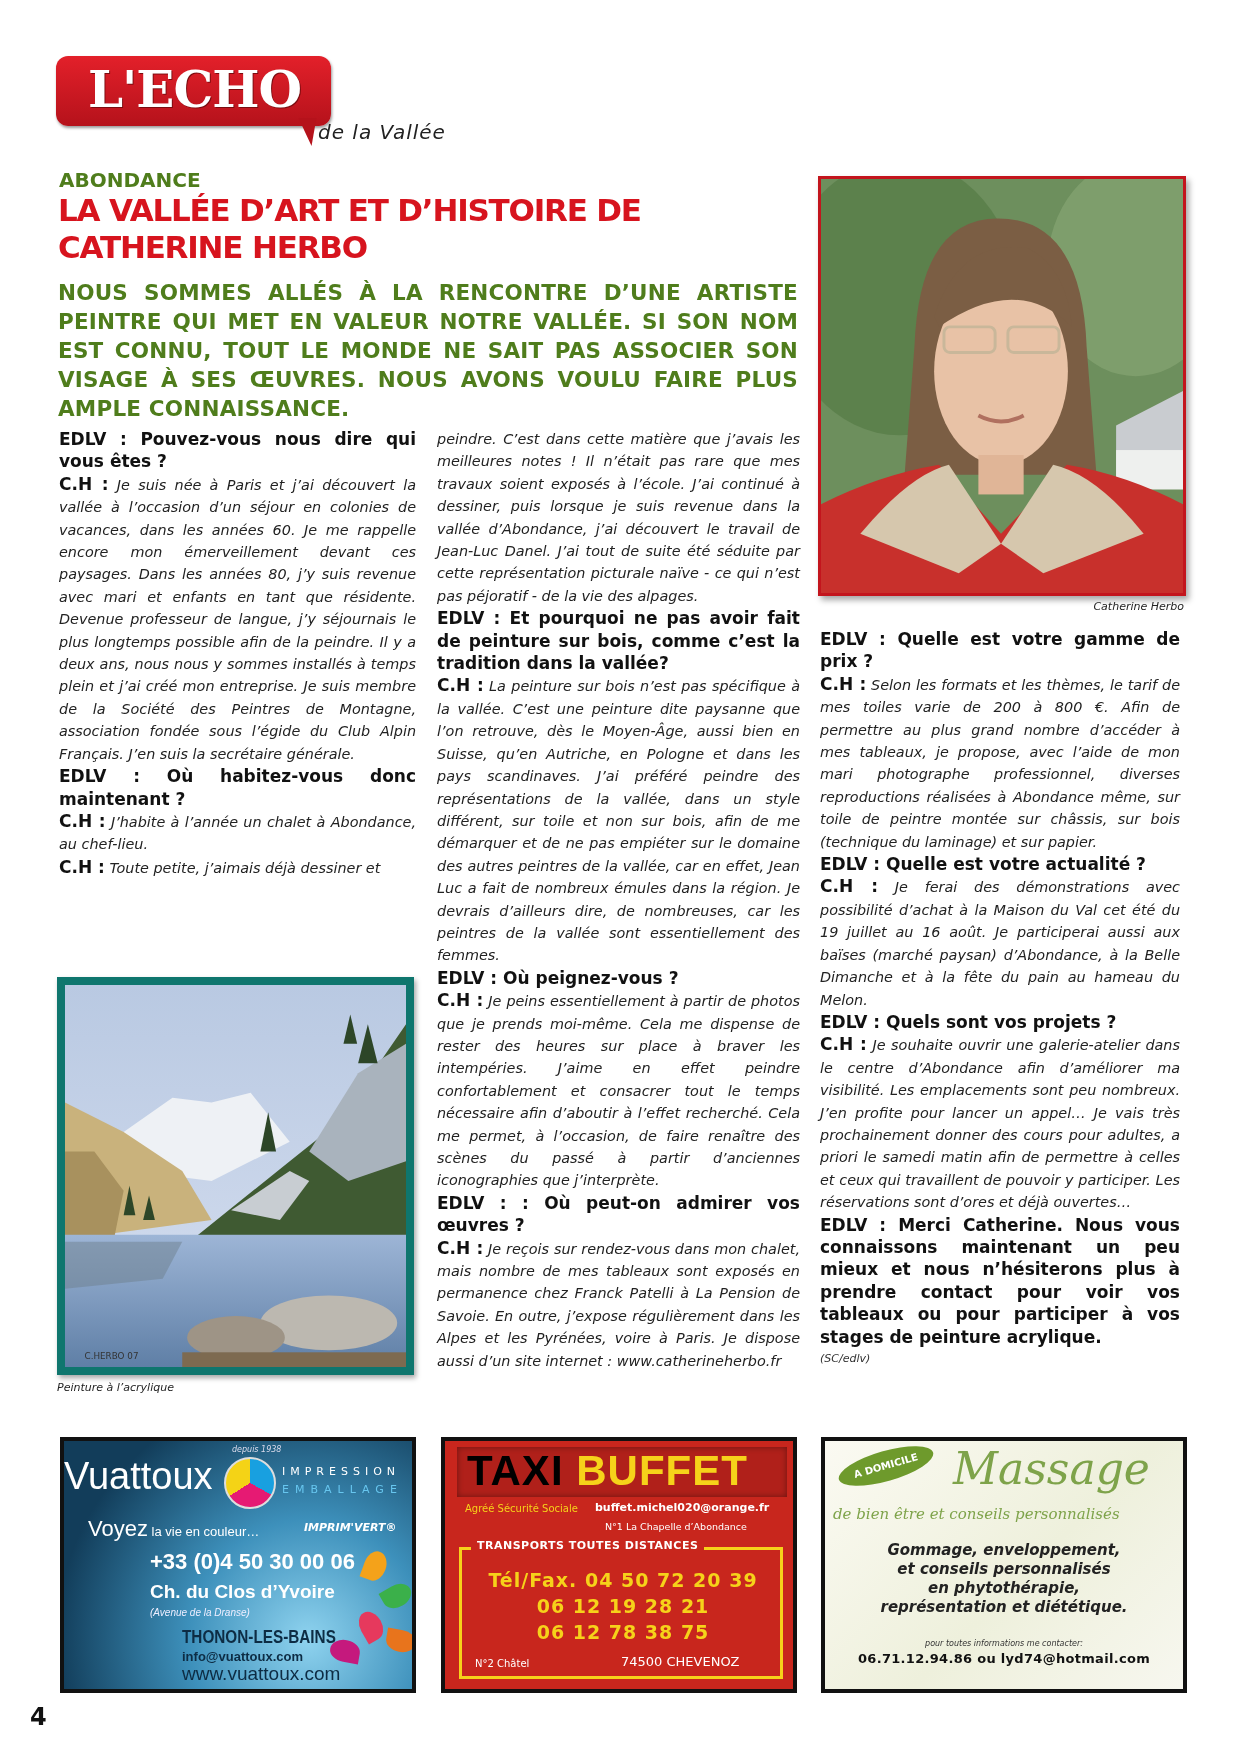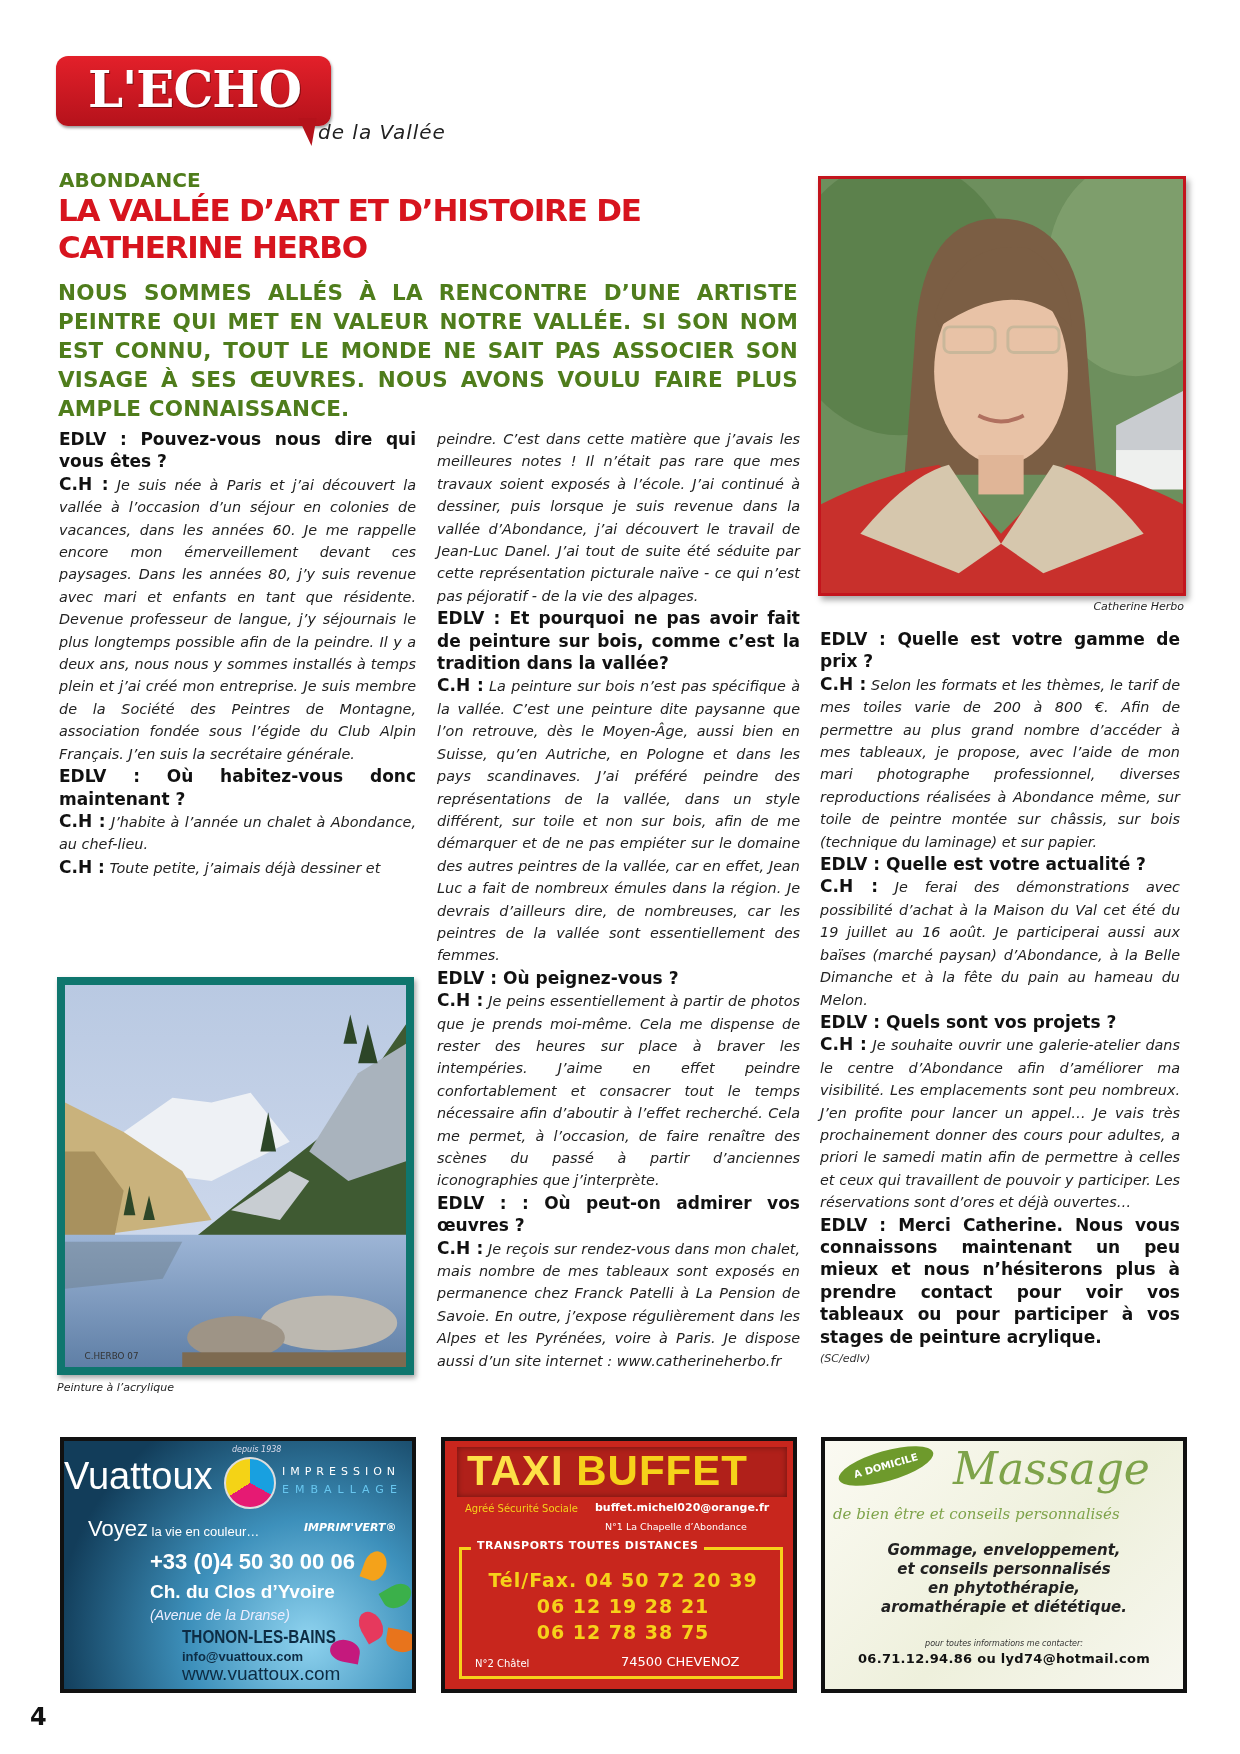--- a/index.html
+++ b/index.html
@@ -48,29 +48,29 @@
   .vt-brand { position: absolute; left: 0; top: 14px; font-family: "Liberation Sans", sans-serif; font-size: 38px; color: #fff; }
   .vt-circle { position: absolute; left: 160px; top: 16px; width: 52px; height: 52px; border-radius: 50%; background: conic-gradient(#18a0e0 0 33%, #e61a73 33% 66%, #f4d316 66% 100%); border: 2px solid #ddd; }
   .vt-since { position: absolute; left: 168px; top: 4px; font-size: 8px; color: #dde; font-style: italic; }
   .vt-impression { position: absolute; left: 218px; top: 24px; font-size: 11px; letter-spacing: 5px; color: #fff; }
   .vt-emballage { position: absolute; left: 218px; top: 42px; font-size: 11px; letter-spacing: 6px; color: #67c6ef; }
   .vt-tagline { position: absolute; left: 24px; top: 75px; color: #fff; font-family: "Liberation Sans", sans-serif; font-size: 13px; }
   .vt-tagline .big { font-size: 22px; }
   .vt-imprim { position: absolute; left: 240px; top: 80px; color: #fff; font-size: 11px; font-weight: bold; font-style: italic; }
   .vt-phone { position: absolute; left: 86px; top: 108px; color: #fff; font-family: "Liberation Sans", sans-serif; font-size: 22px; font-weight: bold; }
   .vt-address { position: absolute; left: 86px; top: 140px; color: #fff; font-family: "Liberation Sans", sans-serif; font-size: 19px; font-weight: bold; }
-  .vt-avenue { position: absolute; left: 86px; top: 166px; color: #eef; font-family: "Liberation Sans", sans-serif; font-size: 14px; font-style: italic; text-align: right; }
+  .vt-avenue { position: absolute; left: 86px; top: 166px; color: #eef; font-family: "Liberation Sans", sans-serif; font-size: 10px; font-style: italic; text-align: right; }
   .vt-city { position: absolute; left: 118px; top: 186px; color: #0d2c44; font-family: "Liberation Sans", sans-serif; font-size: 18px; font-weight: bold; transform: scaleX(0.85); transform-origin: left; }
   .vt-email { position: absolute; left: 118px; top: 208px; color: #0d2c44; font-family: "Liberation Sans", sans-serif; font-size: 13px; font-weight: bold; }
   .vt-web { position: absolute; left: 118px; top: 222px; color: #0d2c44; font-family: "Liberation Sans", sans-serif; font-size: 19px; }
   .vt-drops span { position: absolute; width: 22px; height: 30px; border-radius: 50% 50% 50% 0; }
 
   .tx-bar { position: absolute; left: 12px; top: 6px; width: 330px; height: 50px; background: #b0201a; box-shadow: inset 0 0 6px rgba(0,0,0,0.4); }
   .tx-title { position: absolute; left: 22px; top: 6px; font-family: "Liberation Sans", sans-serif; font-weight: bold; font-size: 42px; letter-spacing: 1px; }
-  .tx-title .w { color: #fde047; }
+  .tx-title .w { color: #000000; }
   .tx-title .y { color: #f6d21a; margin-top: 19px; }
   .tx-agree { position: absolute; left: 20px; top: 62px; font-size: 10px; color: #f6d21a; }
   .tx-email { position: absolute; left: 150px; top: 60px; font-size: 11px; font-weight: bold; color: #fff; }
   .tx-n1 { position: absolute; left: 160px; top: 80px; font-size: 9.5px; color: #fff; }
   .tx-box { position: absolute; left: 14px; top: 106px; width: 324px; height: 132px; border: 3px solid #f6d21a; }
   .tx-box-label { position: absolute; left: 26px; top: 98px; background: #c8261d; padding: 0 6px; font-size: 11px; font-weight: bold; color: #fff; letter-spacing: 0.5px; }
   .tx-phone { position: absolute; left: 0; width: 356px; text-align: center; font-weight: bold; color: #f6d21a; font-size: 19px; letter-spacing: 1px; }
   .tx-chatel { position: absolute; left: 30px; top: 217px; font-size: 10px; color: #fff; }
   .tx-chevenoz { position: absolute; left: 176px; top: 213px; font-size: 13px; color: #fff; }
 
@@ -220,19 +220,19 @@
 </div>
 
 <div class="ad ad3">
   <div class="ms-badge">A DOMICILE</div>
   <div class="ms-title">Massage</div>
   <div class="ms-sub">de bien être et conseils personnalisés</div>
   <div class="ms-body">
     <div>Gommage, enveloppement,</div>
     <div>et conseils personnalisés</div>
     <div>en phytothérapie,</div>
-    <div>aromathérapie et diététique.</div>
+    <div>représentation et diététique.</div>
   </div>
   <div class="ms-contact-label">pour toutes informations me contacter:</div>
   <div class="ms-contact">06.71.12.94.86 ou lyd74@hotmail.com</div>
 </div>
 
 <div class="page-number">4</div>
 
 </body></html>

